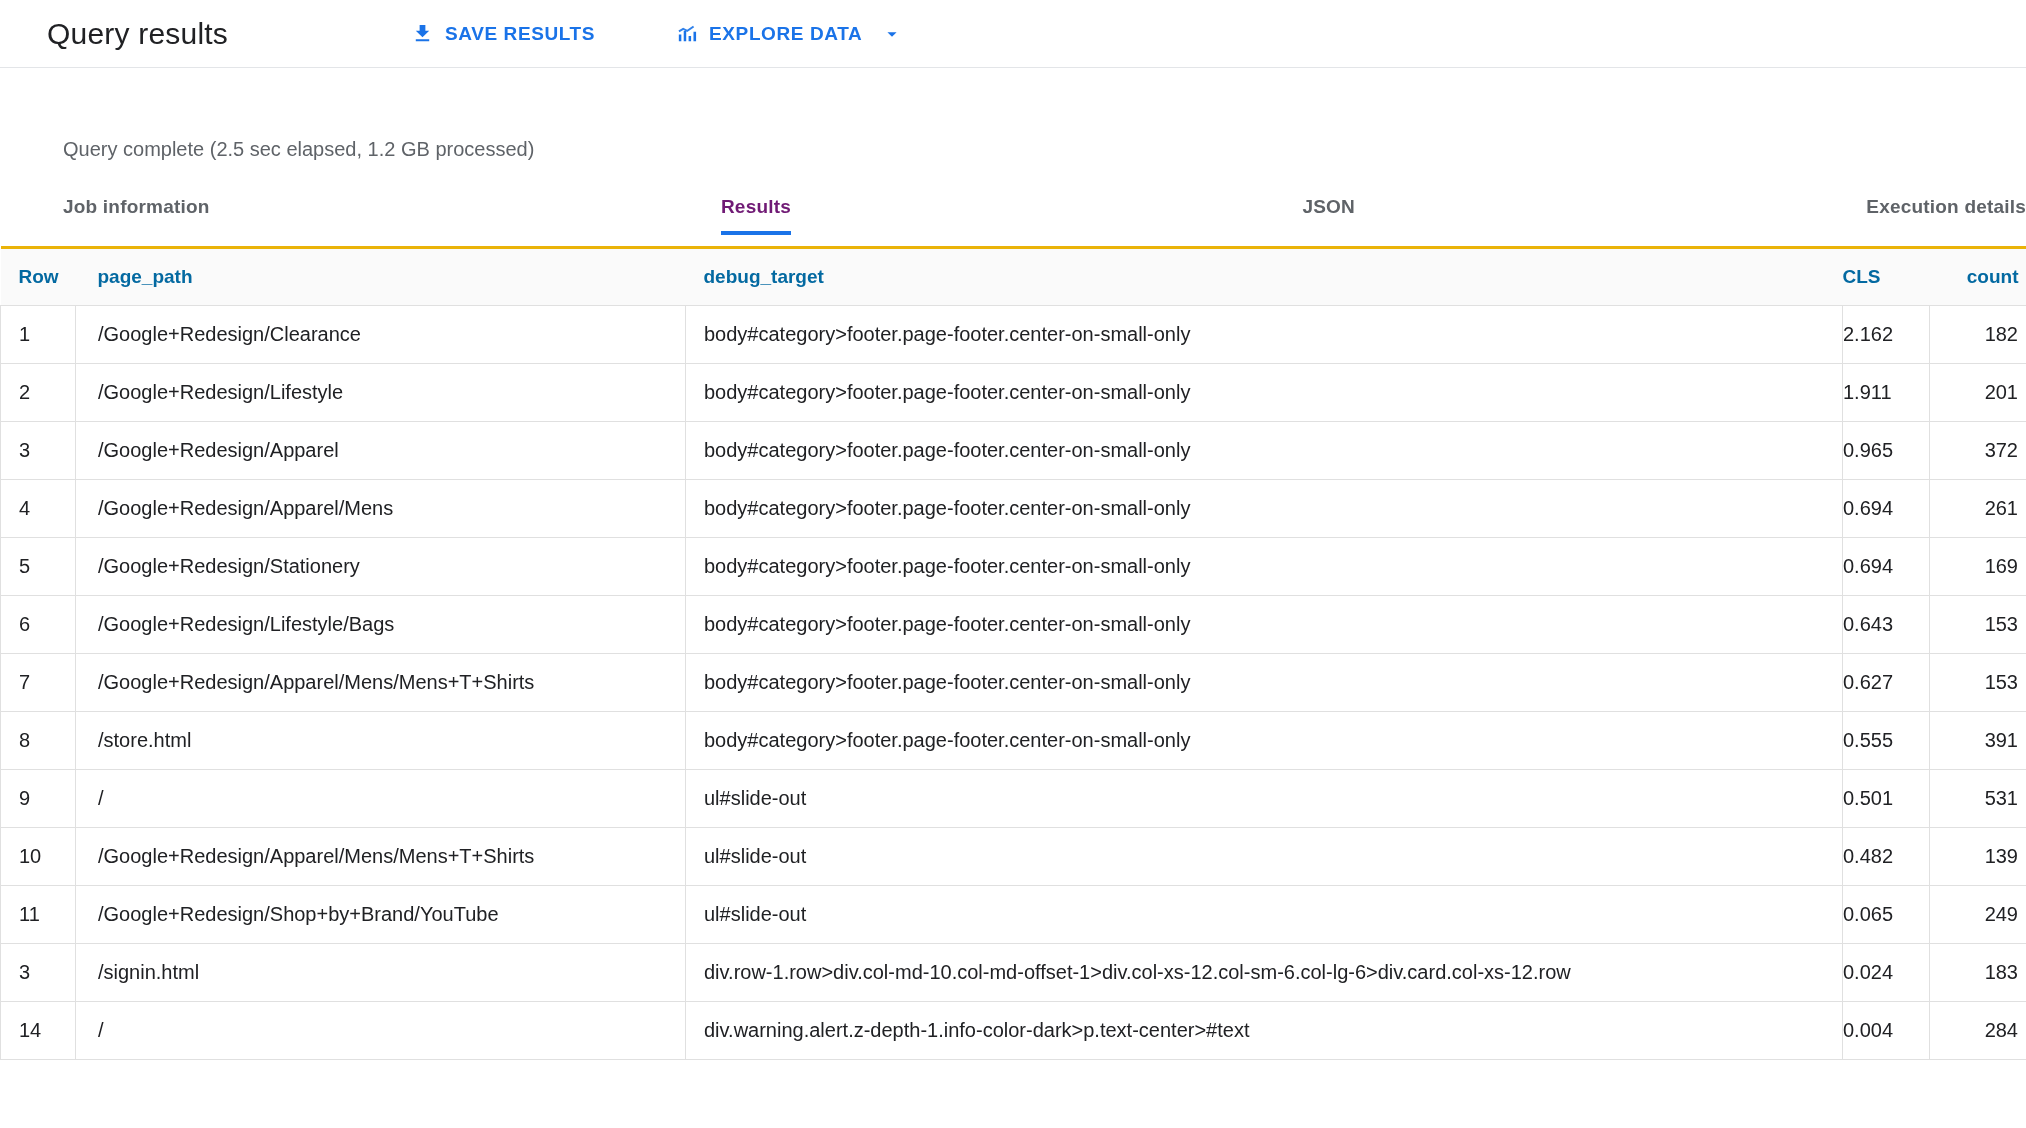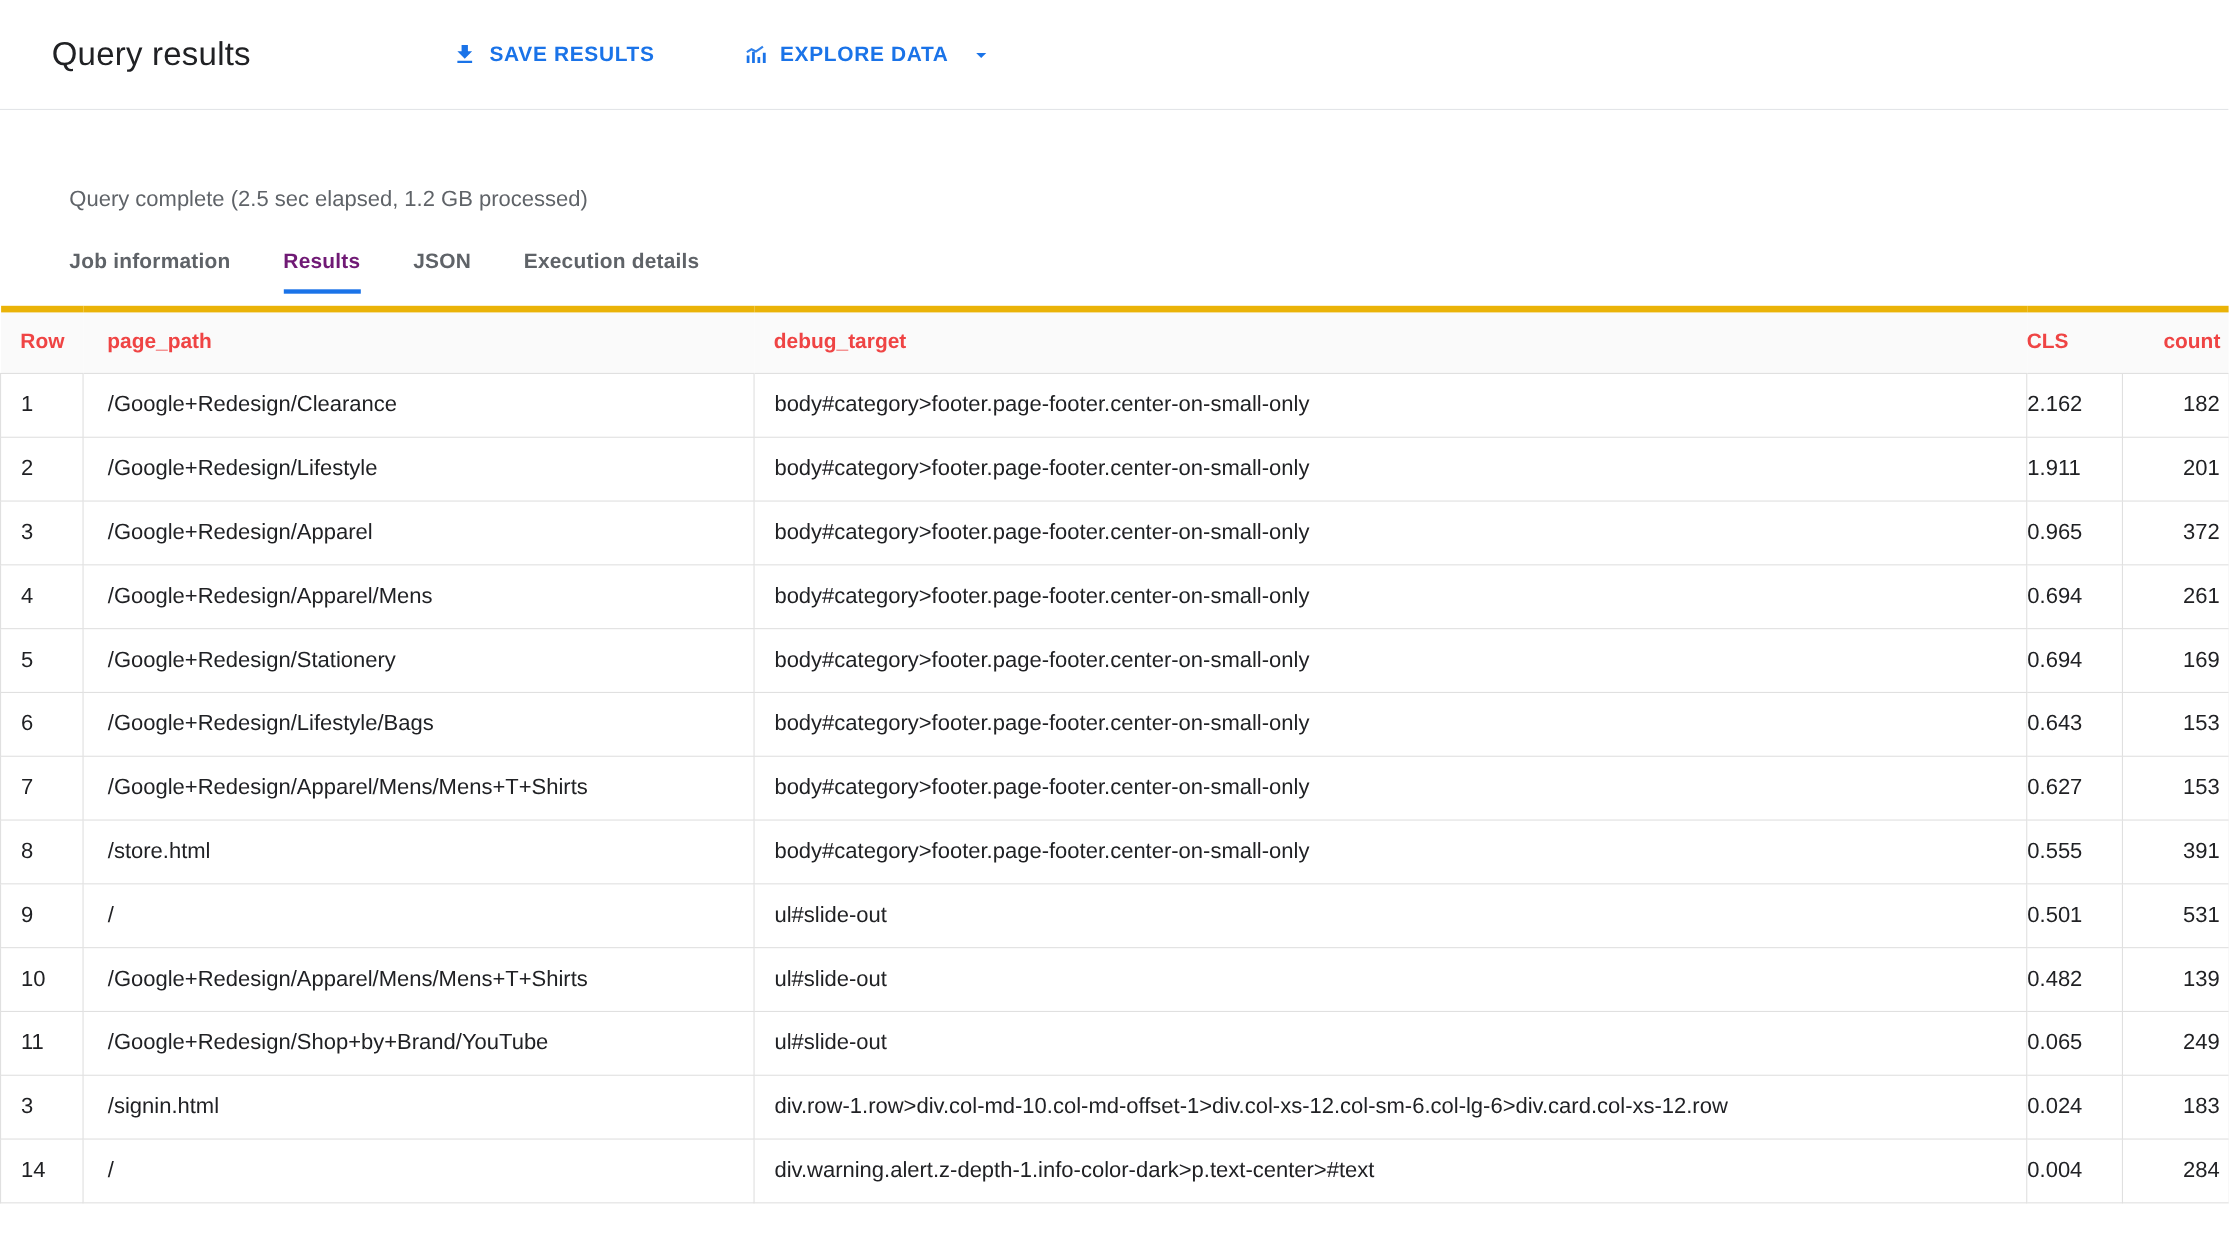--- a/index.html
+++ b/index.html
@@ -6,59 +6,59 @@
   html, body { margin: 0; }
   body {
     width: 2026px; height: 1128px;
     font-family: "Liberation Sans", sans-serif;
     color: #202124; background: #ffffff; overflow: hidden;
   }
 
   
   .header {
     display: flex; align-items: center;
-    height: 100px; padding-left: 47px;
+    height: 68px; padding-left: 47px;
     border-bottom: 1px solid #e3e5e8;
   }
   .page-title { font-size: 30px; font-weight: 400; color: #202124; letter-spacing: .2px; }
   .hdr-btn {
     display: flex; align-items: center; gap: 11px;
     color: #1a73e8; font-size: 19px; font-weight: 700;
     letter-spacing: .6px; cursor: pointer; user-select: none;
   }
   .btn-save { margin-left: 183px; }
   .btn-explore { margin-left: 80px; }
   .hdr-btn svg { display: block; }
   .caret { margin-left: 8px; }
 
   
   .status {
     margin: 70px 0 0 63px;
     font-size: 20px; line-height: 22px; color: #5f6368;
   }
 
   
-  .tabs { display: flex; gap: 48px; margin: 36px 0 0 63px; }
+  .tabs { display: flex; gap: 48px; margin: 36px 0 0 63px; justify-content: space-between; }
   .tab {
     font-size: 19px; font-weight: 700; color: #5f6368;
     padding-bottom: 13px; border-bottom: 4px solid transparent;
     cursor: pointer; letter-spacing: .2px; white-space: nowrap;
   }
   .tab.active { color: #701a75; border-bottom-color: #1a73e8; }
 
   
   table.results {
     width: 2026px; margin-top: 11px;
     border-collapse: collapse; table-layout: fixed;
   }
   thead th {
     height: 58px; background: #fafafa;
-    font-size: 19px; font-weight: 700; color: #ef4444;
+    font-size: 19px; font-weight: 700; color: #0369a1;
     text-align: left; vertical-align: middle;
-    border-top: 6px solid #eab308;
+    border-top: 3px solid #eab308;
     border-bottom: 1px solid #e0e0e0;
     white-space: nowrap;
   }
   tbody td {
     height: 58px; vertical-align: middle;
     border: 1px solid #e0e0e0;
     font-size: 20px; color: #202124;
     white-space: nowrap; overflow: hidden;
   }
   .col-row    { padding-left: 18px; }

